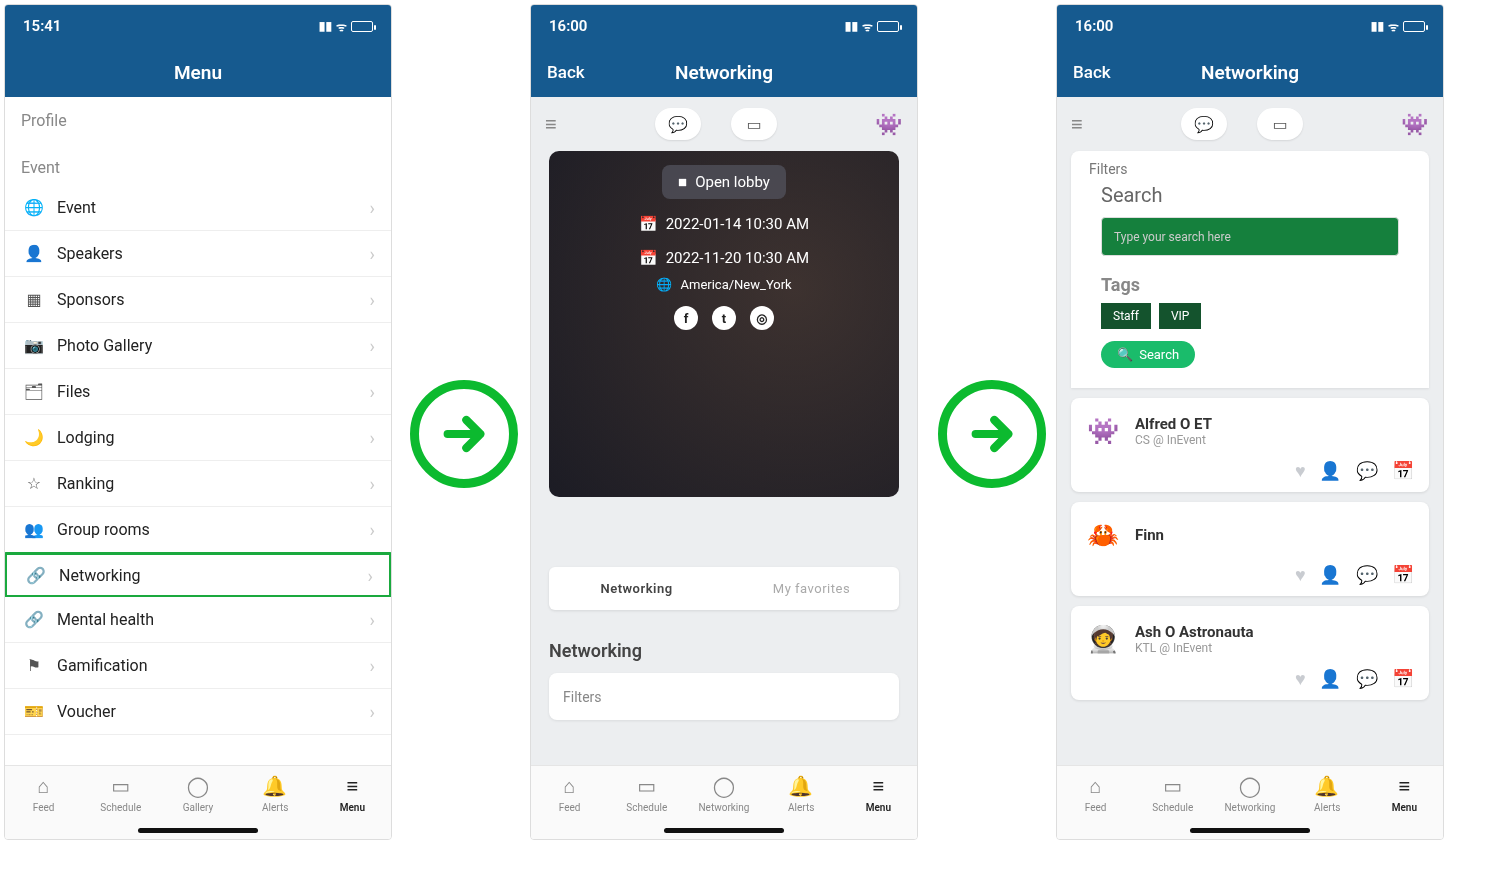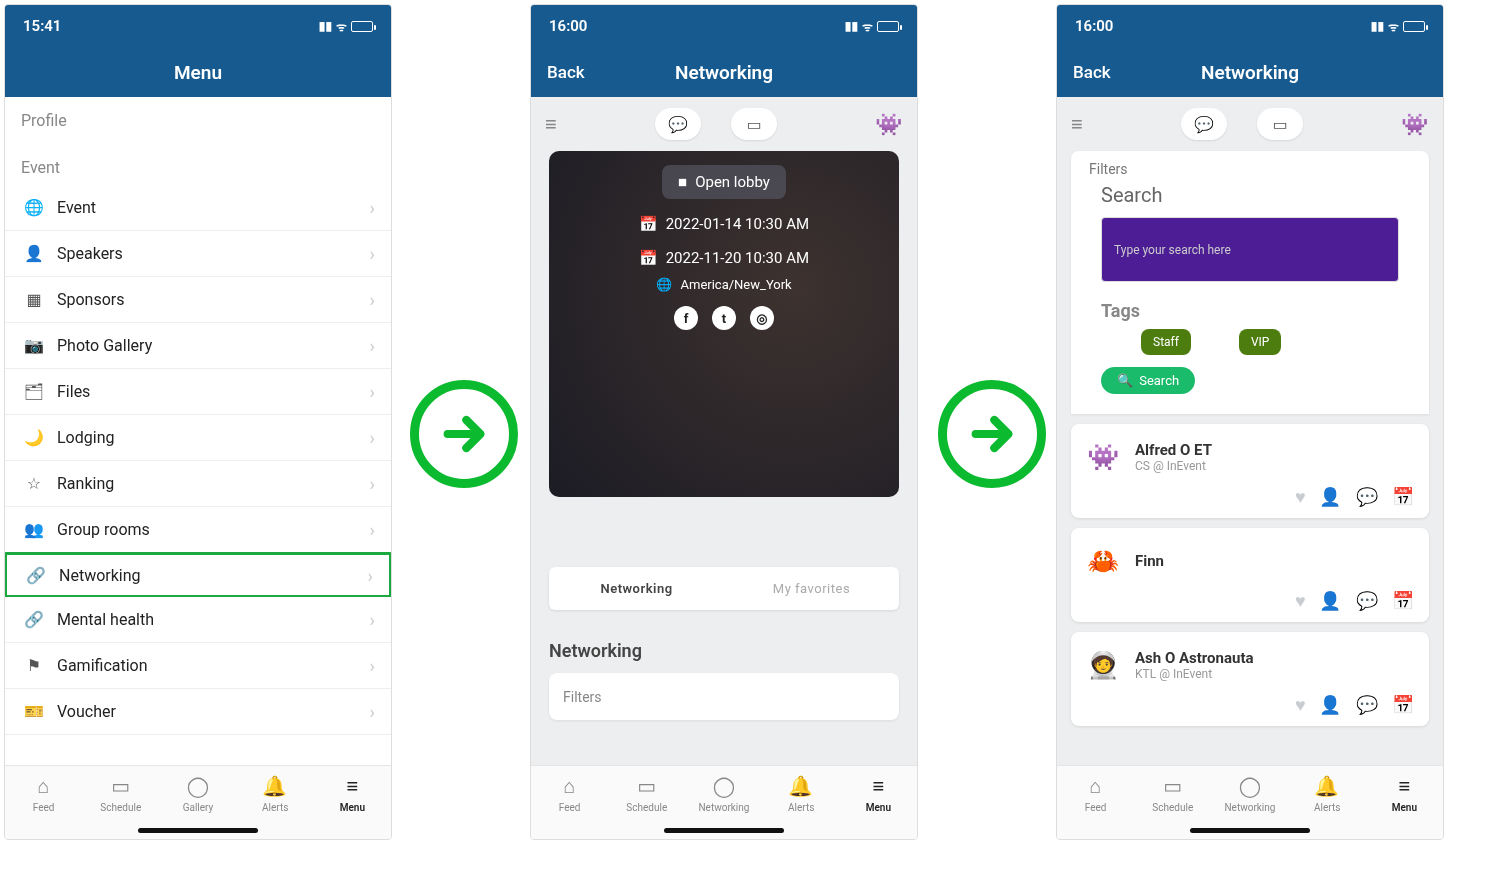--- a/index.html
+++ b/index.html
@@ -170,28 +170,28 @@
     box-shadow: 0 1px 3px rgba(0,0,0,0.08);
   }
 
   
   .filters-label { padding: 10px 18px 6px; font-size:14px; color:#777;}
   .search-label { margin: 0 30px; font-size:20px; color:#666; }
   .search-input {
     margin: 10px 30px 18px;
     border:1px solid #ddd;
     border-radius:4px;
-    padding:24px 12px;
+    padding:11px 12px;
     font-size:13px;
     color:#bbb;
-    background:#4c1d95;
+    background:#15803d;
   }
   .tags-label { margin: 0 30px 8px; font-size:18px; color:#888;font-weight:bold;}
   .tags-row { margin: 0 30px 12px; display:flex; gap:8px; }
-  .tag-chip { background:#4d7c0f; color:#fff; border-radius:8px; padding:6px 12px; font-size:12px;margin-left:40px; }
+  .tag-chip { background:#14532d; color:#fff; border-radius:0; padding:6px 12px; font-size:12px; }
   .search-btn {
     margin: 0 30px 14px;
     background:#1abc6b;
     color:#fff;
     border-radius:16px;
     padding:6px 16px;
     font-size:13px;
     display:inline-flex; align-items:center; gap:6px;
   }
 

